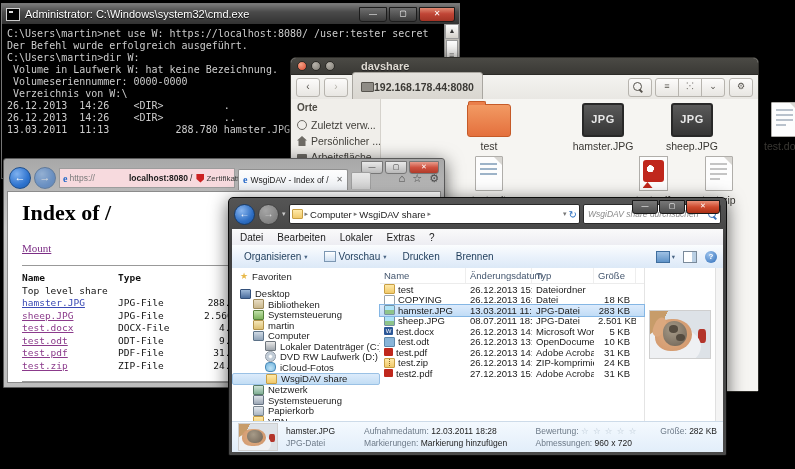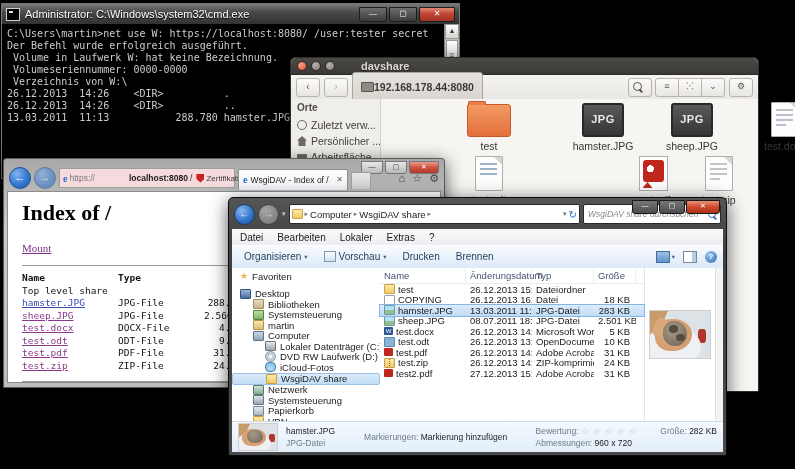--- a/index.html
+++ b/index.html
@@ -198,20 +198,21 @@
       <div class="capbtn">—</div>
       <div class="capbtn">▢</div>
       <div class="capbtn close">✕</div>
     </div>
   </div>
   <div class="cmd-body">
     <div>C:\Users\martin&gt;net use W: https://localhost:8080/ /user:tester secret</div>
       <div>Der Befehl wurde erfolgreich ausgeführt.</div>
     <div></div>
       <div></div>
+    <div>C:\Users\martin&gt;dir W:</div>
       <div> Volume in Laufwerk W: hat keine Bezeichnung.</div>
     <div> Volumeseriennummer: 0000-0000</div>
       <div></div>
     <div> Verzeichnis von W:\</div>
       <div></div>
     <div>26.12.2013  14:26    &lt;DIR&gt;          .</div>
       <div>26.12.2013  14:26    &lt;DIR&gt;          ..</div>
     <div>13.03.2011  11:13           288.780 hamster.JPG</div>
   </div>
   <div class="cmd-scroll">
@@ -627,20 +628,21 @@
       <div class="redthing"></div>
         <div class="blanket"></div>
       <div class="hand"></div>
         <div class="hamster"></div>
     </div>
     <div class="x-dcol" style="width:72px">
       <div class="x-dline">hamster.JPG</div>
       <div class="x-dline x-dlabel">JPG-Datei</div>
     </div>
     <div class="x-dcol" style="width:168px">
+      <div class="x-dline"><span class="x-dlabel">Aufnahmedatum:</span> <span>12.03.2011 18:28</span></div>
       <div class="x-dline"><span class="x-dlabel">Markierungen:</span> <span>Markierung hinzufügen</span></div>
     </div>
     <div class="x-dcol" style="width:120px">
       <div class="x-dline"><span class="x-dlabel">Bewertung:</span> <span class="stars">☆ ☆ ☆ ☆ ☆</span></div>
       <div class="x-dline"><span class="x-dlabel">Abmessungen:</span> <span>960 x 720</span></div>
     </div>
     <div class="x-dcol">
       <div class="x-dline"><span class="x-dlabel">Größe:</span> <span>282 KB</span></div>
       <div class="x-dline">&nbsp;</div>
     </div>

